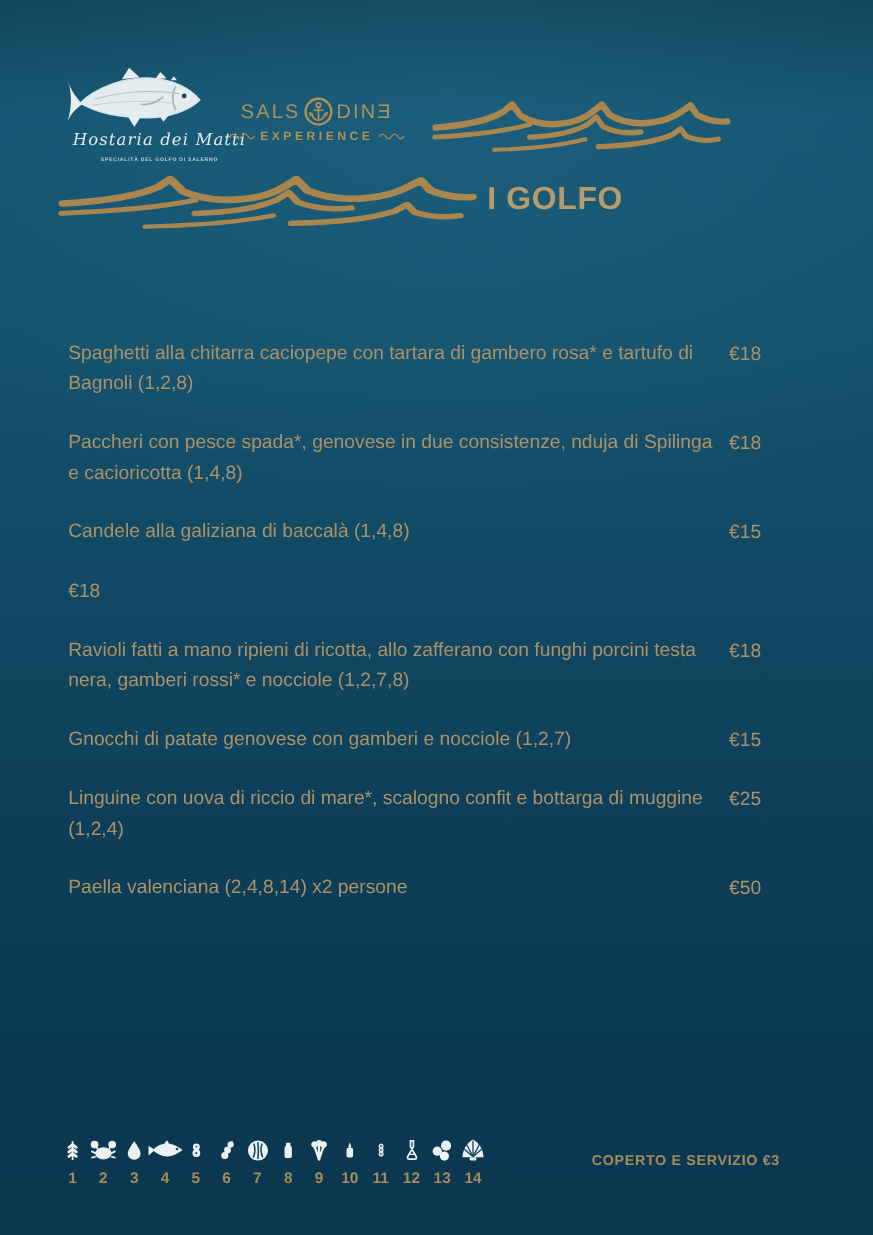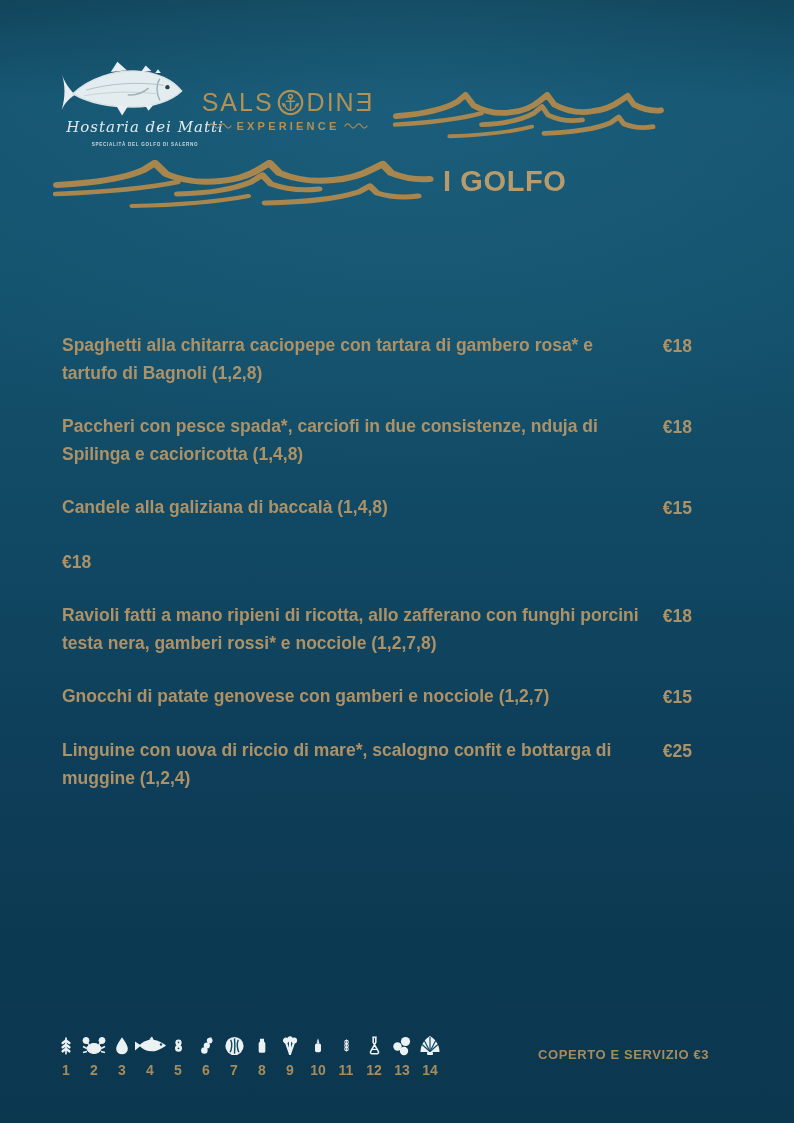--- a/index.html
+++ b/index.html
@@ -12,33 +12,33 @@
   }
   .abs{position:absolute;}
   
   .fish-logo{left:56px;top:56px;width:136px;height:68px;}
   .brand-script{left:62px;top:118px;width:166px;text-align:center;color:#e2eaee;
     font-family:"DejaVu Serif",serif;font-style:italic;font-size:15px;letter-spacing:1px;}
   .brand-tagline{left:62px;top:142px;width:166px;text-align:center;color:#c9d6dd;
     font-size:4.6px;letter-spacing:0.7px;font-weight:bold;}
   .salsodine{left:186px;top:88px;width:204px;color:#b29156;}
   .wordmark{display:flex;align-items:center;justify-content:center;gap:2px;
-    font-size:25px;letter-spacing:2px;font-weight:400;color:#b29156;}
+    font-size:18px;letter-spacing:2px;font-weight:400;color:#b29156;}
   .wordmark .anchor-badge{display:inline-flex;margin:0 1px;}
   .logo-sub{display:flex;align-items:center;justify-content:center;gap:5px;margin-top:3px;
     font-size:11px;letter-spacing:3.2px;font-weight:bold;color:#b29156;}
   .waves-top{left:393px;top:92px;width:272px;height:50px;}
   .waves-left{left:53px;top:160px;width:382px;height:52px;}
   
   .page-title{left:443px;top:158px;color:#b79b6d;font-size:29px;font-weight:bold;
     letter-spacing:0.6px;line-height:1.62;}
   
   .menu{left:62px;top:306px;width:630px;}
   .menu-item{display:flex;justify-content:space-between;align-items:flex-start;
-    margin-bottom:25px;color:#ad9267;font-weight:bold;font-size:17.5px;line-height:28px;margin-top:25px;}
+    margin-bottom:25px;color:#ad9267;font-weight:normal;font-size:17.5px;line-height:28px;}
   .menu-item .name{width:586px;}
   .menu-item .price{text-align:right;white-space:nowrap;padding-top:1px;}
   
   .allergens{left:54px;top:1032px;display:flex;gap:4px;}
   .allergen{width:24px;display:flex;flex-direction:column;align-items:center;gap:4px;}
   .allergen svg{height:27px;display:block;}
   .allergen .num{color:#a68c5c;font-weight:bold;font-size:14px;line-height:1;}
   .coperto{left:538px;top:1047px;color:#a68c5c;font-weight:bold;font-size:13px;letter-spacing:0.6px;}
   .gold-stroke{stroke:#a8864e;fill:none;stroke-linecap:round;stroke-linejoin:round;}
 </style>
@@ -116,41 +116,45 @@
 <div class="abs page-title">
   <div>I GOLFO</div>
 </div>
 
 <div class="abs menu">
   <div class="menu-item">
     <span class="name">Spaghetti alla chitarra caciopepe con tartara di gambero rosa* e tartufo di Bagnoli (1,2,8)</span>
     <span class="price">€18</span>
   </div>
   <div class="menu-item">
-    <span class="name">Paccheri con pesce spada*, carciofi in due consistenze, nduja di Spilinga e cacioricotta (1,4,8)</span>
+    <span class="name">Paccheri con pesce spada*, genovese in due consistenze, nduja di Spilinga e cacioricotta (1,4,8)</span>
     <span class="price">€18</span>
   </div>
   <div class="menu-item">
     <span class="name">Candele alla galiziana di baccalà (1,4,8)</span>
     <span class="price">€15</span>
   </div>
   <div class="menu-item">
     <span class="price">€18</span>
   </div>
   <div class="menu-item">
     <span class="name">Ravioli fatti a mano ripieni di ricotta, allo zafferano con funghi porcini testa nera, gamberi rossi* e nocciole (1,2,7,8)</span>
     <span class="price">€18</span>
   </div>
   <div class="menu-item">
     <span class="name">Gnocchi di patate genovese con gamberi e nocciole (1,2,7)</span>
     <span class="price">€15</span>
   </div>
   <div class="menu-item">
     <span class="name">Linguine con uova di riccio di mare*, scalogno confit e bottarga di muggine (1,2,4)</span>
     <span class="price">€25</span>
+  </div>
+  <div class="menu-item">
+    <span class="name">Paella valenciana (2,4,8,14) x2 persone</span>
+    <span class="price">€50</span>
   </div>
 </div>
 
 <div class="abs allergens">
   <div class="allergen">
     <svg width="20" viewBox="0 0 24 24">
         <g stroke="#ecf1f4" stroke-width="3" stroke-linecap="round" fill="none">
           <line x1="12" y1="3" x2="12" y2="22" stroke-width="2"></line>
           <path d="M12,6 L8,9 M12,6 L16,9 M12,11 L8,14 M12,11 L16,14 M12,16 L8,19 M12,16 L16,19"></path>
         </g>

